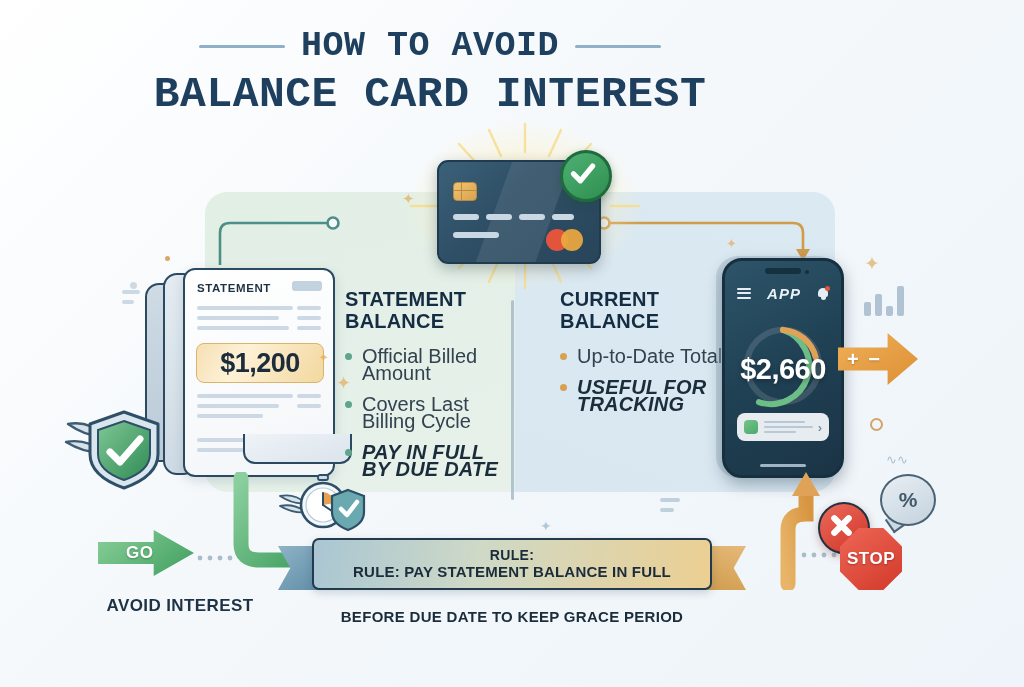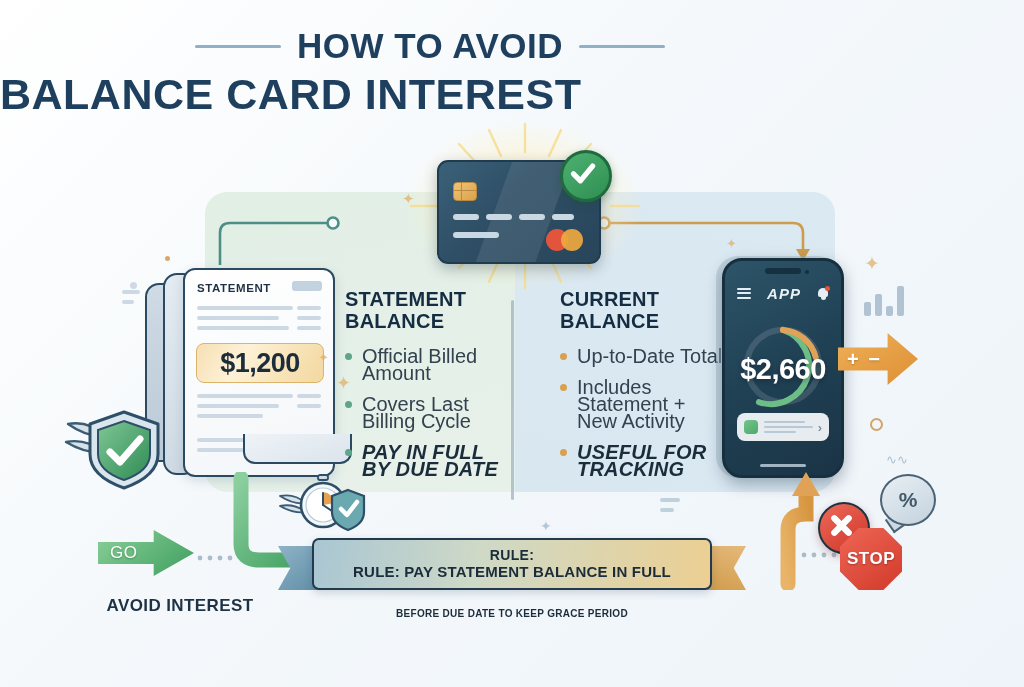--- a/index.html
+++ b/index.html
@@ -4,21 +4,21 @@
 <style>
   html,body{margin:0;padding:0;}
   body{
     width:1024px;height:687px;overflow:hidden;position:relative;
     font-family:"Liberation Sans", sans-serif;
     background:linear-gradient(135deg,#ffffff 0%,#f4f8fb 45%,#eef4f9 100%);
   }
   .stage{position:absolute;inset:0;}
 
   
-  .title-wrap{position:absolute;top:26px;left:0;width:860px;}
+  .title-wrap{position:absolute;top:26px;left:0;width:860px;text-align:center;font-family:Liberation Mono, monospace;}
   .title-line1{
     display:flex;align-items:center;justify-content:center;gap:16px;
     font-size:35px;font-weight:bold;color:#1e3f5e;letter-spacing:.5px;
   }
   .title-line1 .rule{display:block;width:86px;height:3px;background:#8fb0c6;border-radius:2px;}
   .title-line2{
     margin-top:4px;font-size:43px;font-weight:bold;color:#1e3f5e;letter-spacing:.5px;
   }
 
   
@@ -177,21 +177,21 @@
   .shield-wrap{position:absolute;left:62px;top:402px;width:125px;height:92px;}
   .stopwatch{position:absolute;left:278px;top:472px;width:92px;height:62px;}
 
   
   .go-arrow{
     position:absolute;left:98px;top:530px;width:96px;height:46px;
     background:linear-gradient(140deg,#8ad09a,#3f9e5e);
     clip-path:polygon(0 26%,58% 26%,58% 0,100% 50%,58% 100%,58% 74%,0 74%);
     display:flex;align-items:center;
   }
-  .go-arrow span{color:#fff;font-size:17px;font-weight:normal;margin-left:12px;letter-spacing:.5px;
+  .go-arrow span{color:#fff;font-size:17px;font-weight:bold;margin-left:28px;letter-spacing:.5px;
     text-shadow:0 1px 2px rgba(20,70,40,.4);}
   .avoid-label{position:absolute;left:60px;top:596px;width:240px;text-align:center;
     font-size:17px;font-weight:bold;color:#1e3245;letter-spacing:.4px;}
 
   
   .banner-wrap{position:absolute;left:312px;top:538px;width:400px;height:56px;text-align:right;}
   .banner-tail{position:absolute;top:8px;width:44px;height:44px;}
   .banner-tail.l{left:-34px;background:linear-gradient(140deg,#8fb3c6,#5f8da6);
     clip-path:polygon(0 0,100% 0,100% 100%,0 100%,28% 50%);}
   .banner-tail.r{right:-34px;background:linear-gradient(200deg,#e5b97a,#cf9c4c);
@@ -199,21 +199,21 @@
   .banner{
     position:absolute;left:0;top:0;width:400px;height:52px;border-radius:7px;
     background:linear-gradient(100deg,#a9c6d3 0%,#cfd9c6 42%,#eccf92 100%);
     border:2.5px solid #23394c;box-sizing:border-box;
     display:flex;flex-direction:column;align-items:center;justify-content:center;
     box-shadow:0 3px 9px rgba(40,70,95,.2);
   }
   .banner .b1{font-size:14px;font-weight:bold;color:#1b2c3b;line-height:15px;letter-spacing:.3px;}
   .banner .b2{font-size:15px;font-weight:bold;color:#1b2c3b;line-height:18px;letter-spacing:.2px;}
   .banner-sub{position:absolute;left:282px;top:608px;width:460px;text-align:center;
-    font-size:10px;font-weight:bold;color:#1b2c3b;letter-spacing:.3px;}
+    font-size:15px;font-weight:bold;color:#1b2c3b;letter-spacing:.3px;}
 
   
   .x-circle{
     position:absolute;left:818px;top:502px;width:48px;height:48px;border-radius:50%;
     background:linear-gradient(145deg,#ec6a5b,#cf3527);border:2.5px solid #1f3240;
     box-shadow:0 3px 8px rgba(120,30,25,.3);
   }
   .stop-sign{
     position:absolute;left:840px;top:528px;width:62px;height:62px;
     background:linear-gradient(145deg,#ee6656,#d23a2a);
@@ -332,21 +332,20 @@
     </ul>
   </div>
 
   <div class="col col-r">
     <h2>
       <span>CURRENT</span><br>
       <span>BALANCE</span>
     </h2>
     <ul>
       <li>Up-to-Date Total</li>
-      <li>Includes Statement + New Activity</li>
       <li class="strong">USEFUL FOR TRACKING</li>
     </ul>
   </div>
 
   <div class="phone-shadow"></div>
   <div class="phone">
     <div class="phone-notch"></div>
     <div class="phone-top">
       <div class="burger">
           <i></i>

